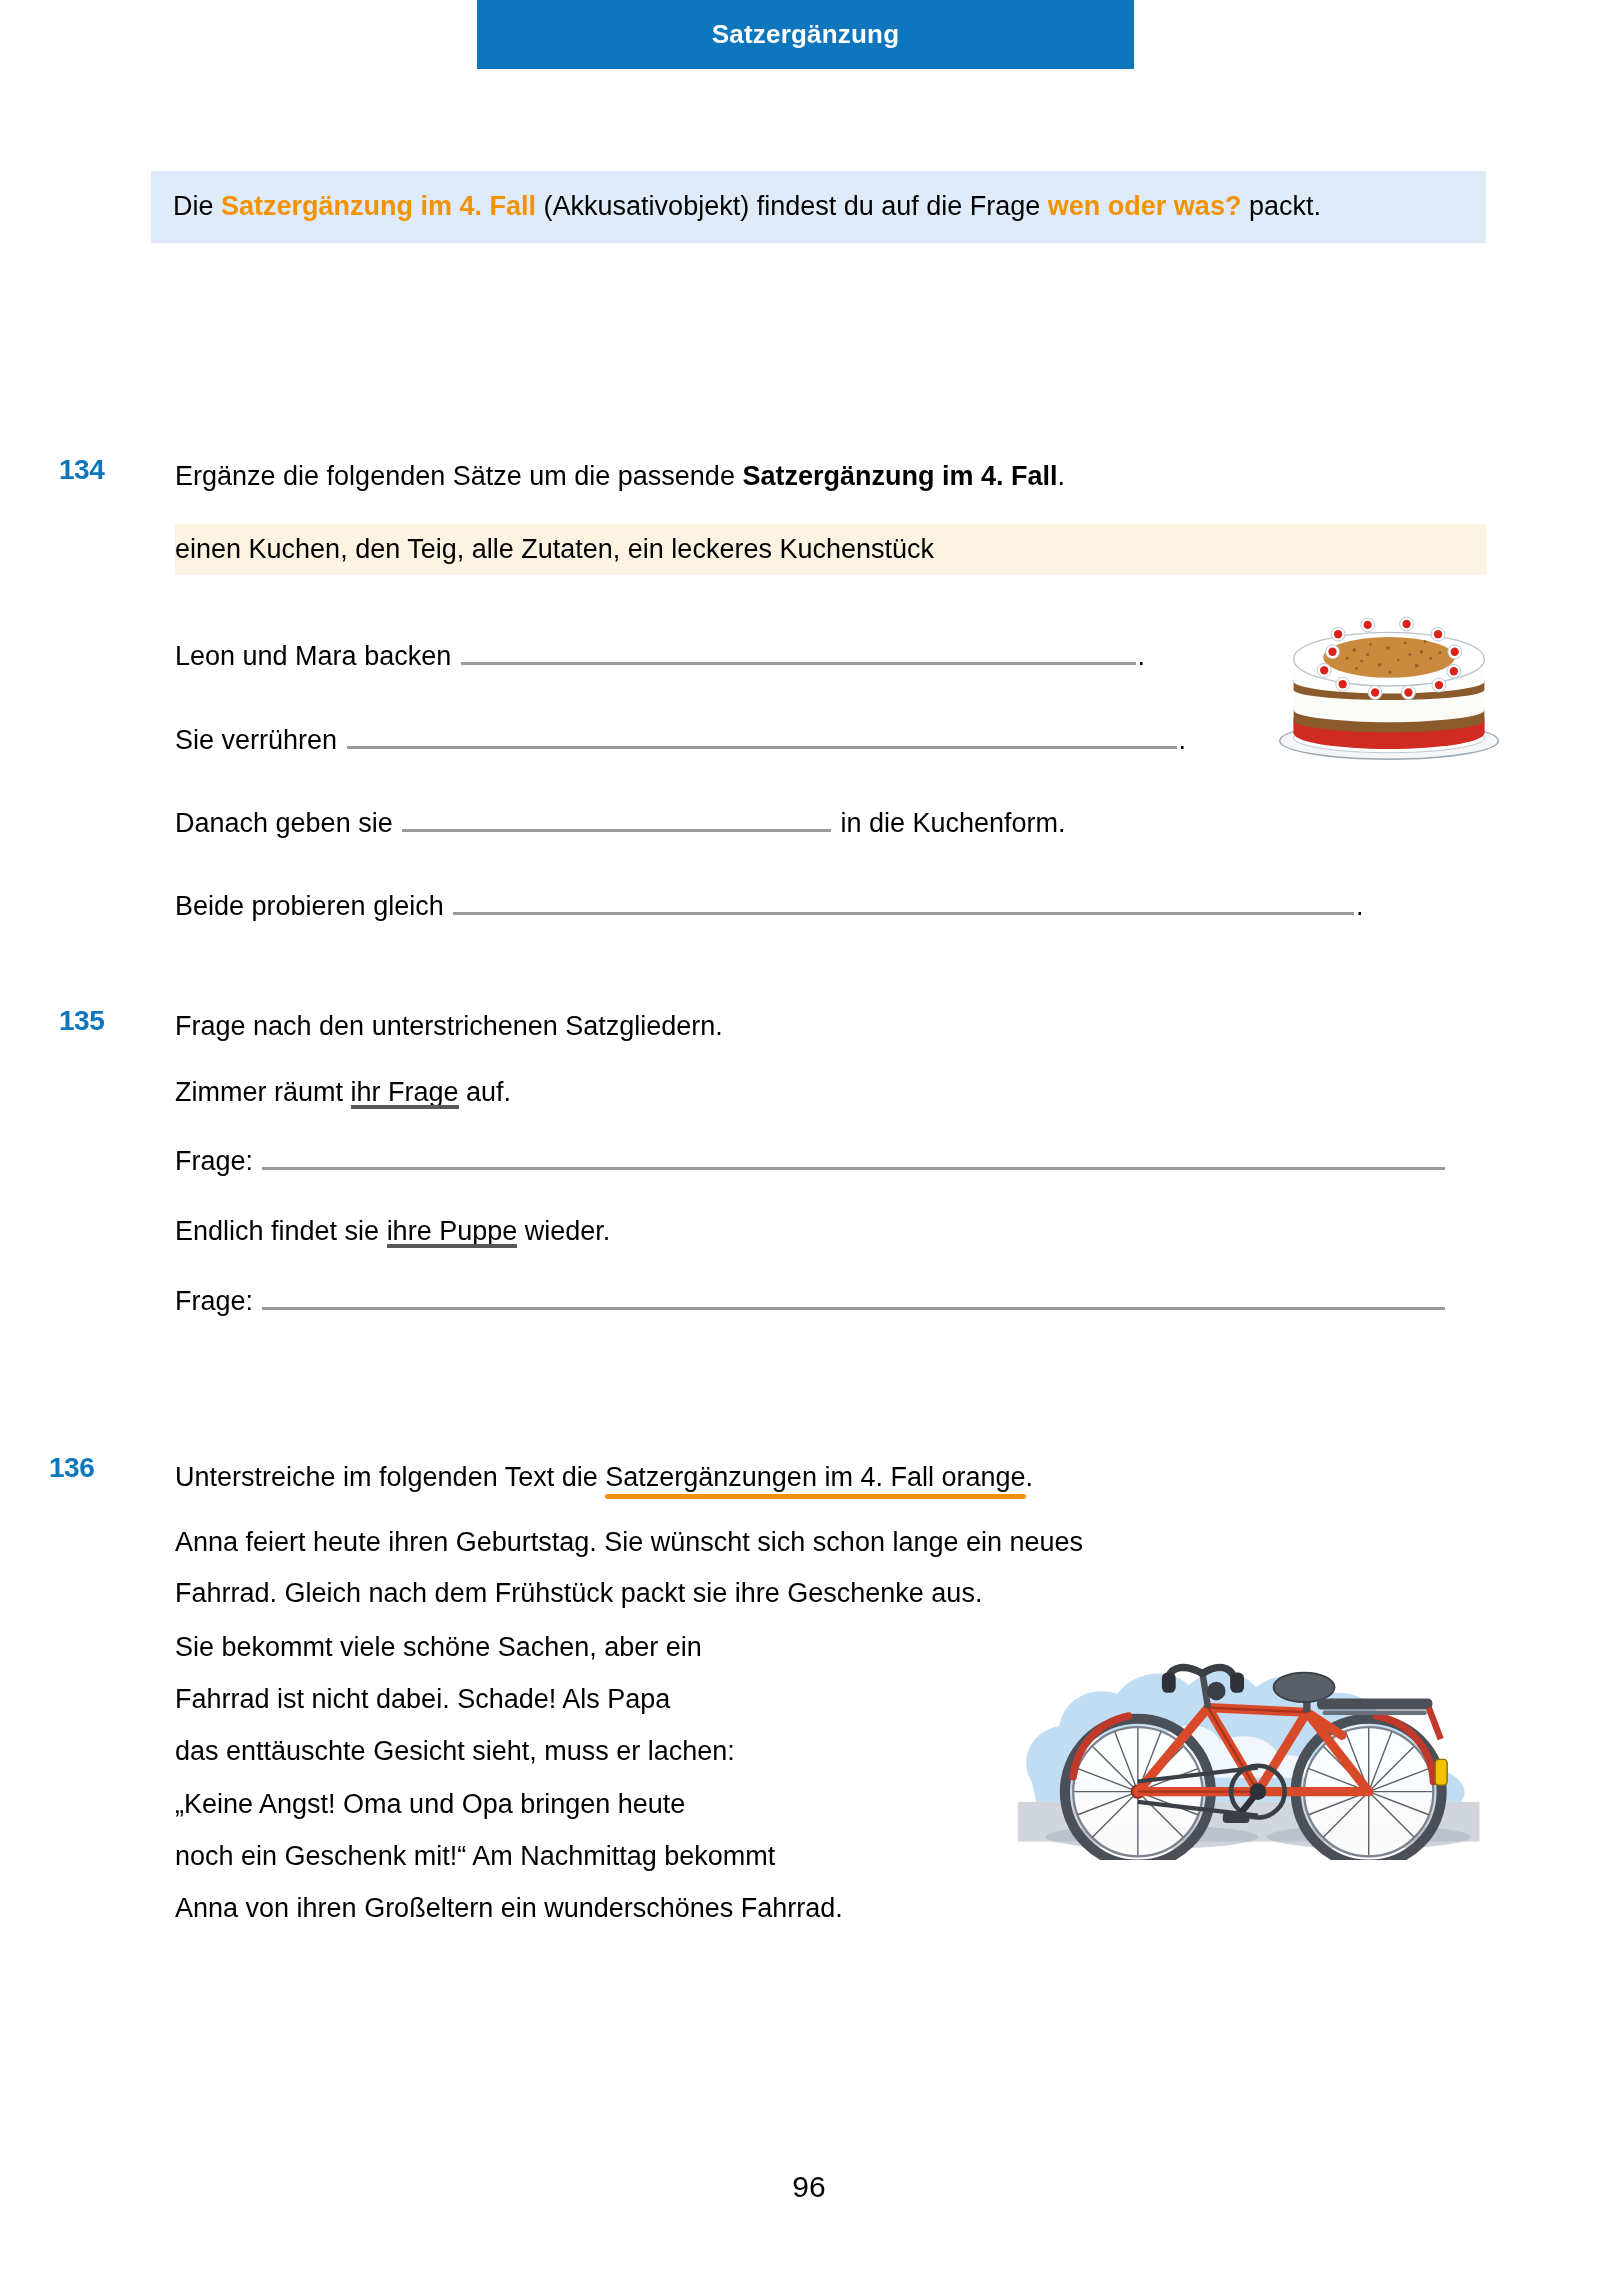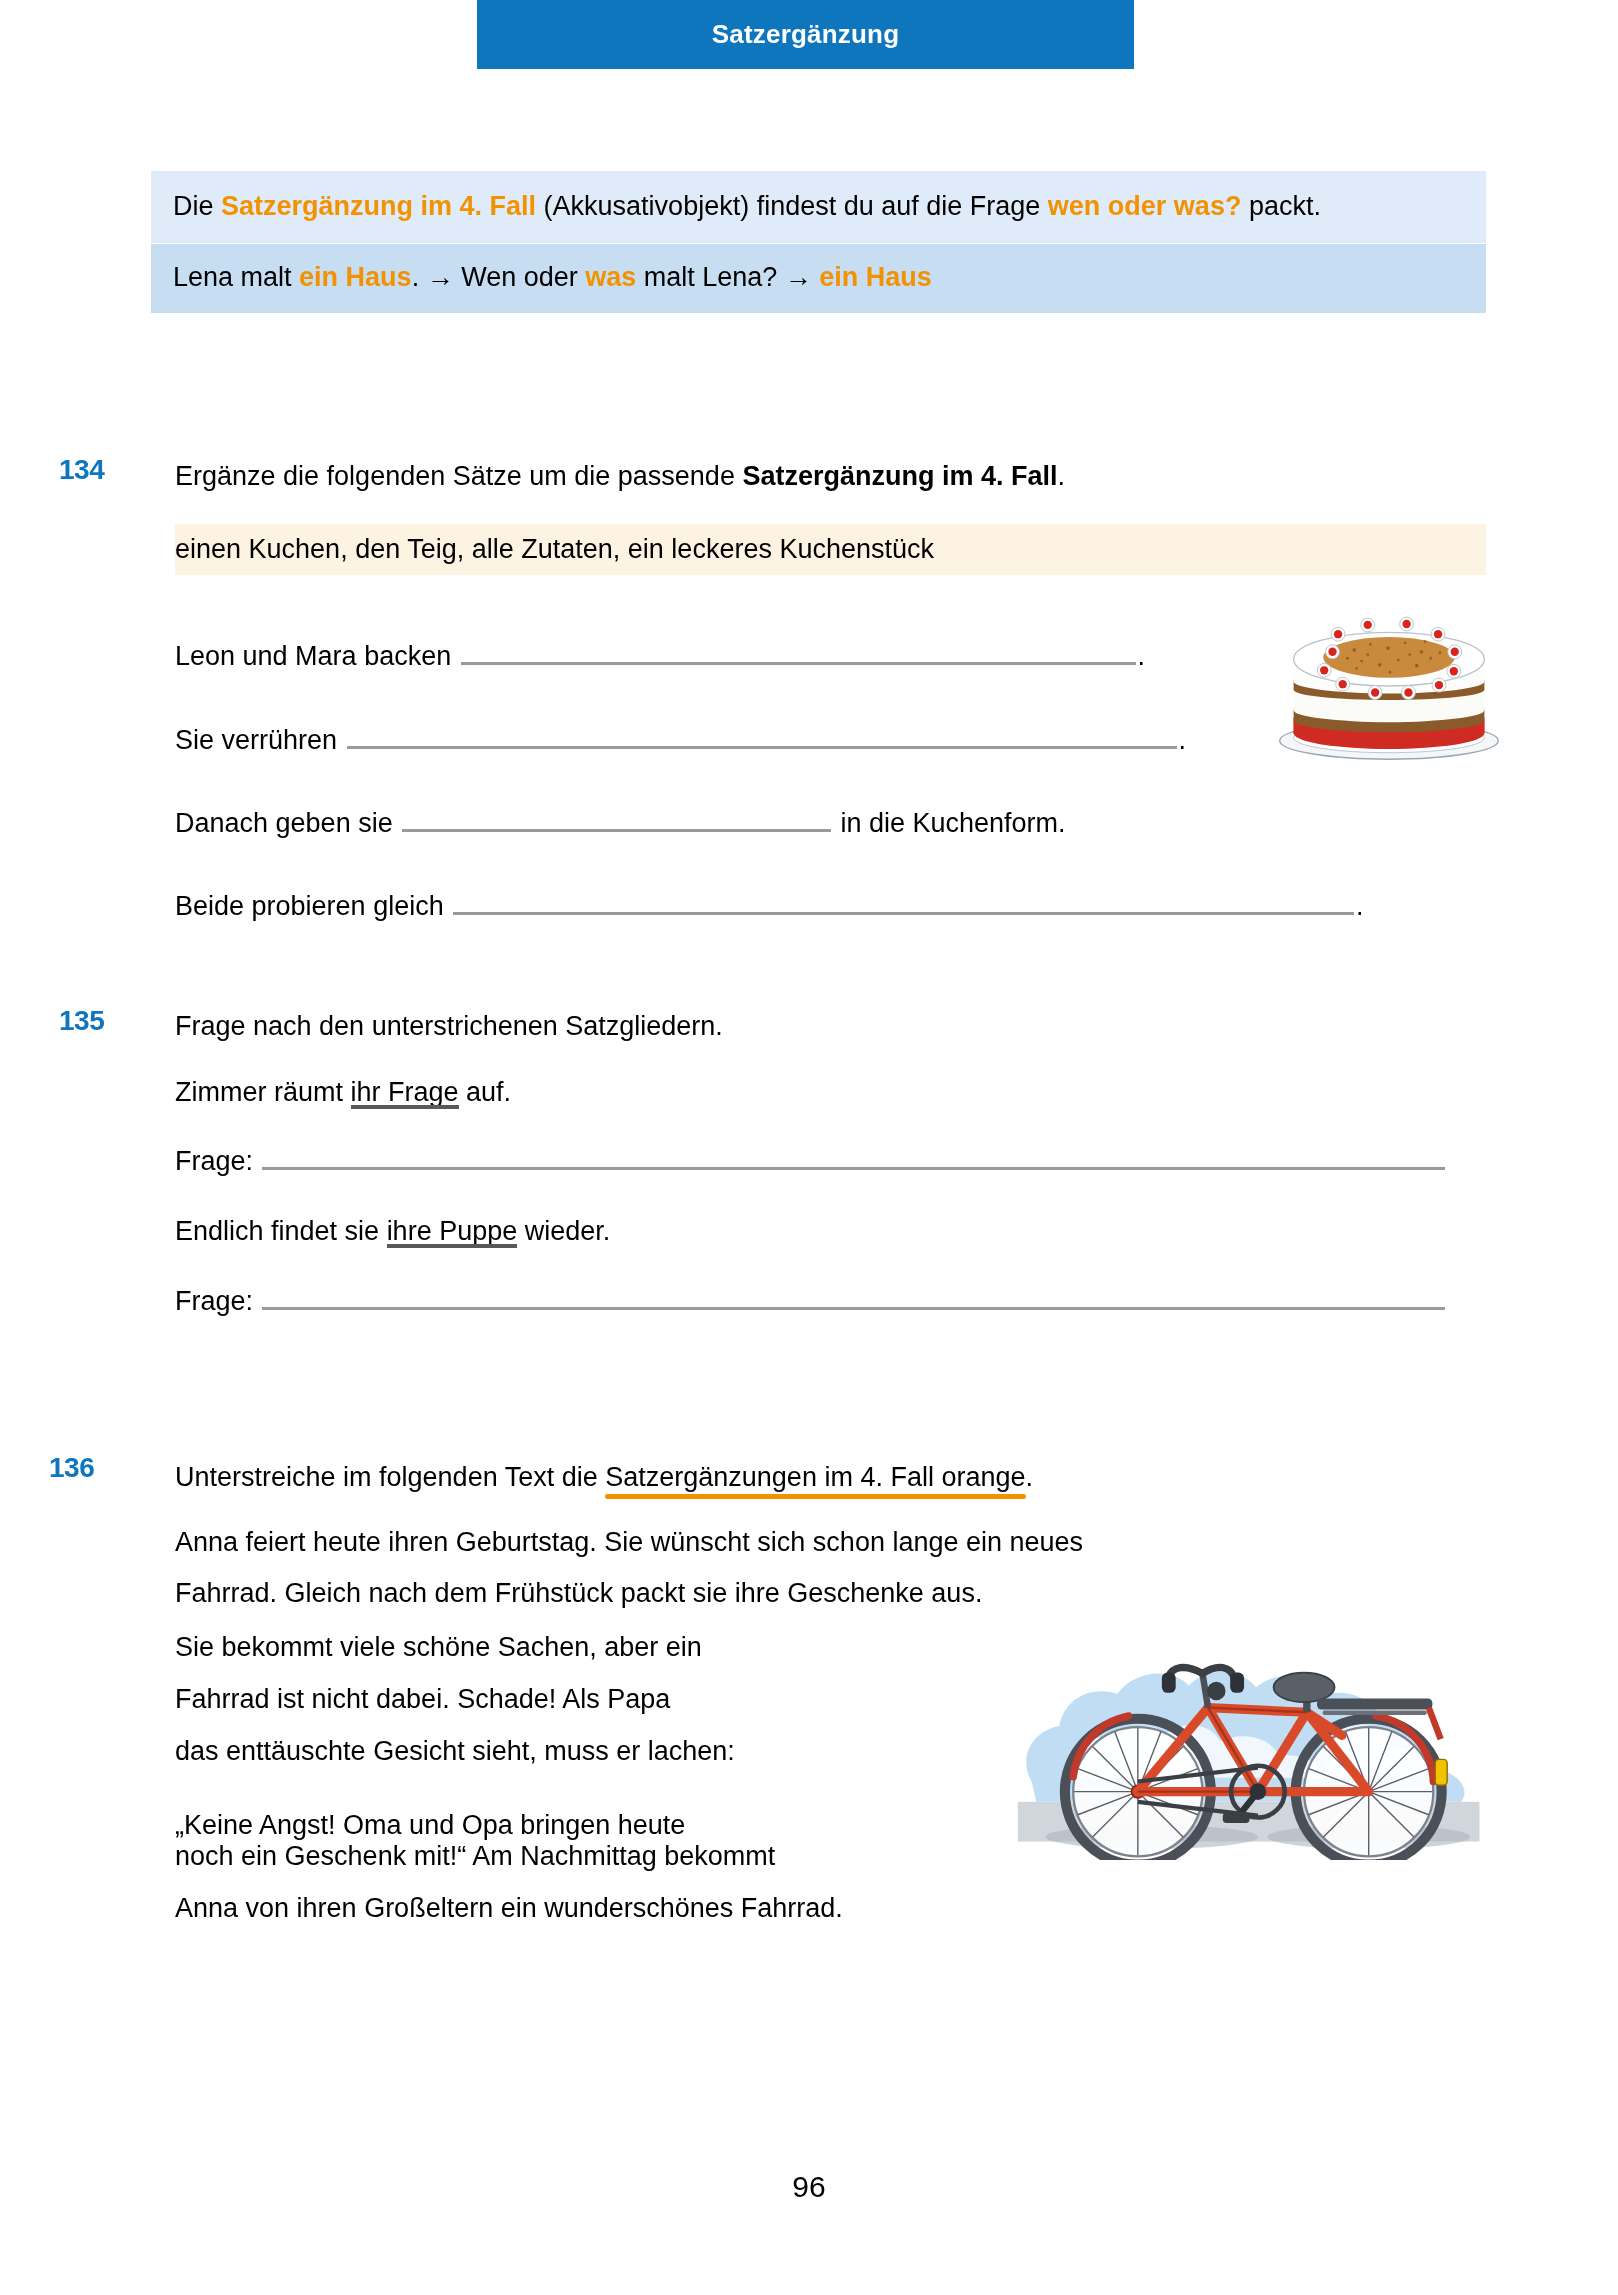--- a/index.html
+++ b/index.html
@@ -163,23 +163,20 @@
 </div>
 
 <div class="info-box">
 
   <div class="info-row info-row-a">
     <span>Die </span><span class="orange-bold">Satzergänzung im 4. Fall</span><span> (Akkusativobjekt) findest du auf die Frage </span><span class="orange-bold">wen oder was?</span><span> packt.</span>
   </div>
 
   <div class="spacer-2px"></div>
 
-  <div class="info-row info-row-b">
-    <span>Lena malt </span><span class="orange-bold">ein Haus</span><span>. → Wen oder </span><span class="orange-bold">was</span><span> malt Lena? → </span><span class="orange-bold">ein Haus</span>
-  </div>
 
 </div>
 
 <div class="ex-num" style="left:59px; top:454px;">134</div>
 
 <div class="ex-body instr" style="left:175px; top:456px; width:1314px;">
   <span>Ergänze die folgenden Sätze um die passende </span><b>Satzergänzung im 4. Fall</b><span>.</span>
 </div>
 
 <div class="wordbank">
@@ -308,21 +305,21 @@
 
 <div class="ex-body instr" style="left:175px; top:1457px; width:1314px;">
   <span>Unterstreiche im folgenden Text die </span><span class="or-underline">Satzergänzungen im 4. Fall orange</span><span>.</span>
 </div>
 
 <div class="sentence-row" style="top:1527px;">Anna feiert heute ihren Geburtstag. Sie wünscht sich schon lange ein neues</div>
 <div class="sentence-row" style="top:1578px;">Fahrrad. Gleich nach dem Frühstück packt sie ihre Geschenke aus.</div>
 <div class="sentence-row" style="top:1632px;">Sie bekommt viele schöne Sachen, aber ein</div>
 <div class="sentence-row" style="top:1684px;">Fahrrad ist nicht dabei. Schade! Als Papa</div>
 <div class="sentence-row" style="top:1736px;">das enttäuschte Gesicht sieht, muss er lachen:</div>
-<div class="sentence-row" style="top:1789px;margin-top:21px;">„Keine Angst! Oma und Opa bringen heute</div>
+<div class="sentence-row" style="top:1789px;">„Keine Angst! Oma und Opa bringen heute</div>
 <div class="sentence-row" style="top:1841px;">noch ein Geschenk mit!“ Am Nachmittag bekommt</div>
 <div class="sentence-row" style="top:1893px;">Anna von ihren Großeltern ein wunderschönes Fahrrad.</div>
 
 <div class="bike-wrap">
   <svg viewBox="0 0 1140 470" width="527" height="217">
 
     <g opacity="0.9">
       <path d="M70 300 C40 250 70 190 130 180 C140 120 200 92 256 110 C290 62 370 50 410 92
                C450 52 520 52 556 96 C600 58 676 64 700 112 C760 96 820 124 830 176
                C900 176 950 216 944 270 C1000 284 1020 320 1000 344 L80 344 Z" fill="#BBDAF2"></path>

